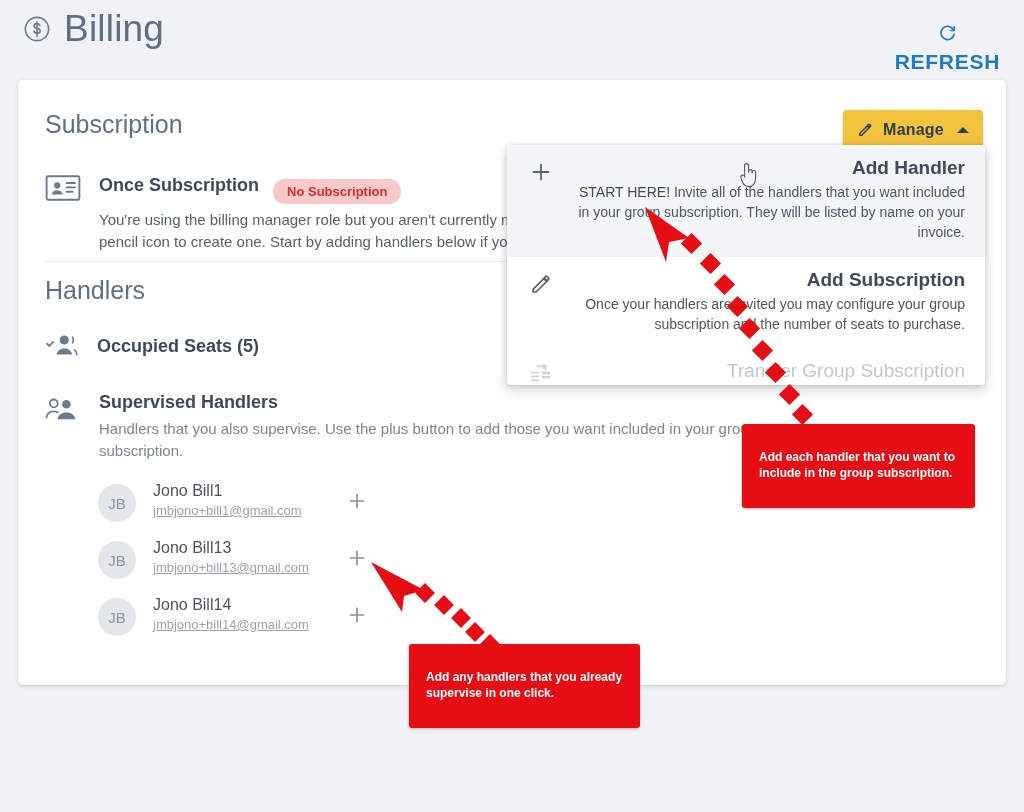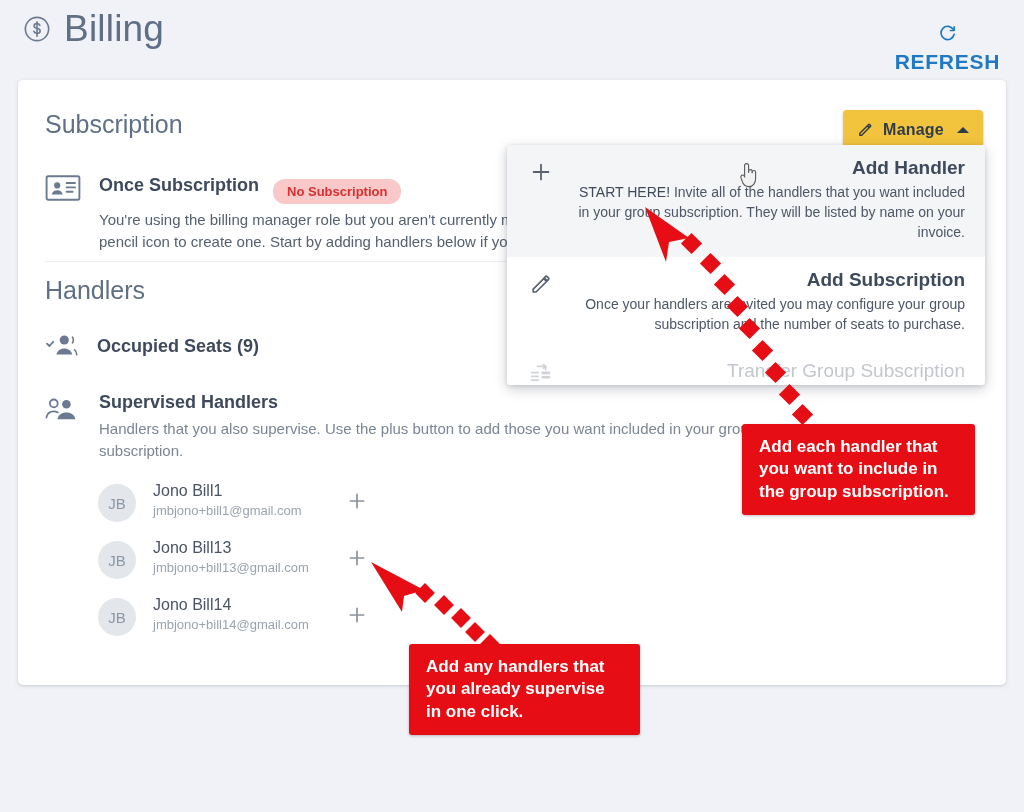--- a/index.html
+++ b/index.html
@@ -99,21 +99,21 @@
 
   
   #handler-list { position:absolute; left:98px; top:478px; width:290px; }
   .handler-row { position:relative; height:57px; }
   .handler-avatar {
     position:absolute; left:0; top:6px; width:38px; height:38px; border-radius:50%;
     background:#e3e6eb; color:#8b97a6; font-size:15px; font-weight:400;
     display:flex; align-items:center; justify-content:center;
   }
   .handler-name { position:absolute; left:55px; top:4px; font-size:16px; color:#4a5463; }
-  .handler-email { position:absolute; left:55px; top:25px; font-size:13px; color:#9aa3ae; }
+  .handler-email { position:absolute; left:55px; top:25px; font-size:13px; color:#9aa3ae;text-decoration:underline; }
   .handler-add-btn {
     position:absolute; left:247px; top:11px; width:24px; height:24px;
     color:#8a929c; background:none; border:none; cursor:pointer; padding:0;
   }
   .handler-add-btn svg { width:24px; height:24px; }
 
   
   #manage-menu {
     position:absolute; left:507px; top:145px; width:478px; height:240px;
     background:#fff; border-radius:3px;
@@ -130,22 +130,22 @@
   .menu-item .mi-desc b { font-weight:400; color:#3e4a5c; }
   .menu-item.disabled .mi-title { color:#c3c7cd; font-weight:400; }
   .menu-item.disabled .mi-icon  { color:#cfd3d8; }
 
   
   #mouse-cursor { position:absolute; left:736px; top:160px; width:26px; height:30px; }
 
   
   .callout {
     position:absolute; background:#e60e14; color:#fff;
-    font-size:17px; font-weight:700; line-height:1.32;
-    padding:12px 17px; border-radius:3px;
+    font-size:12px; font-weight:700; line-height:1.32;
+    padding:26px 17px; border-radius:3px;
     box-shadow:0 1px 3px rgba(0,0,0,0.25);
   }
   #callout-handlers { left:742px; top:424px; width:233px; }
   #callout-supervised { left:409px; top:644px; width:231px; }
 
   .arrow-overlay { position:absolute; left:0; top:0; width:1024px; height:812px; pointer-events:none; }
 </style>
 </head>
 <body>
 
@@ -212,21 +212,21 @@
 <div id="occupied-seats-row">
   <span id="occupied-icon">
     <svg viewBox="0 0 34 28" fill="none" stroke="currentColor" stroke-width="1.8" stroke-linecap="round" stroke-linejoin="round">
       <path d="M2 11.6l2.4 2.4 3.8-4.2"></path>
       <circle cx="19.3" cy="8" r="4.6" fill="currentColor" stroke="none"></circle>
       <path d="M11.4 22.6c.8-4 4-6.2 7.9-6.2s7.1 2.2 7.9 6.2z" fill="currentColor" stroke="none"></path>
       <path d="M27.4 5.1c1.2 1.4 1.2 4.3 0 5.8" stroke-width="1.6"></path>
       <path d="M29.6 17.8c1.4 1 2 2.8 2.2 4.8" stroke-width="1.6"></path>
     </svg>
   </span>
-  <span id="occupied-label">Occupied Seats (9)</span>
+  <span id="occupied-label">Occupied Seats (5)</span>
 </div>
 
 <div id="supervised-row">
   <span id="supervised-icon">
     <svg viewBox="0 0 34 28" fill="none" stroke="currentColor" stroke-width="1.8">
       <circle cx="8.8" cy="7.4" r="3.9"></circle>
       <circle cx="21.4" cy="8.2" r="4.3" fill="currentColor" stroke="none"></circle>
       <path d="M1.4 21.6c.6-4 3.6-6.3 7.4-6.3 1.5 0 2.9.4 4 1.1" stroke-linecap="round"></path>
       <path d="M12.4 23.2c.8-4.3 4.3-6.7 9-6.7s8.2 2.4 9 6.7z" fill="currentColor" stroke="none"></path>
     </svg>

